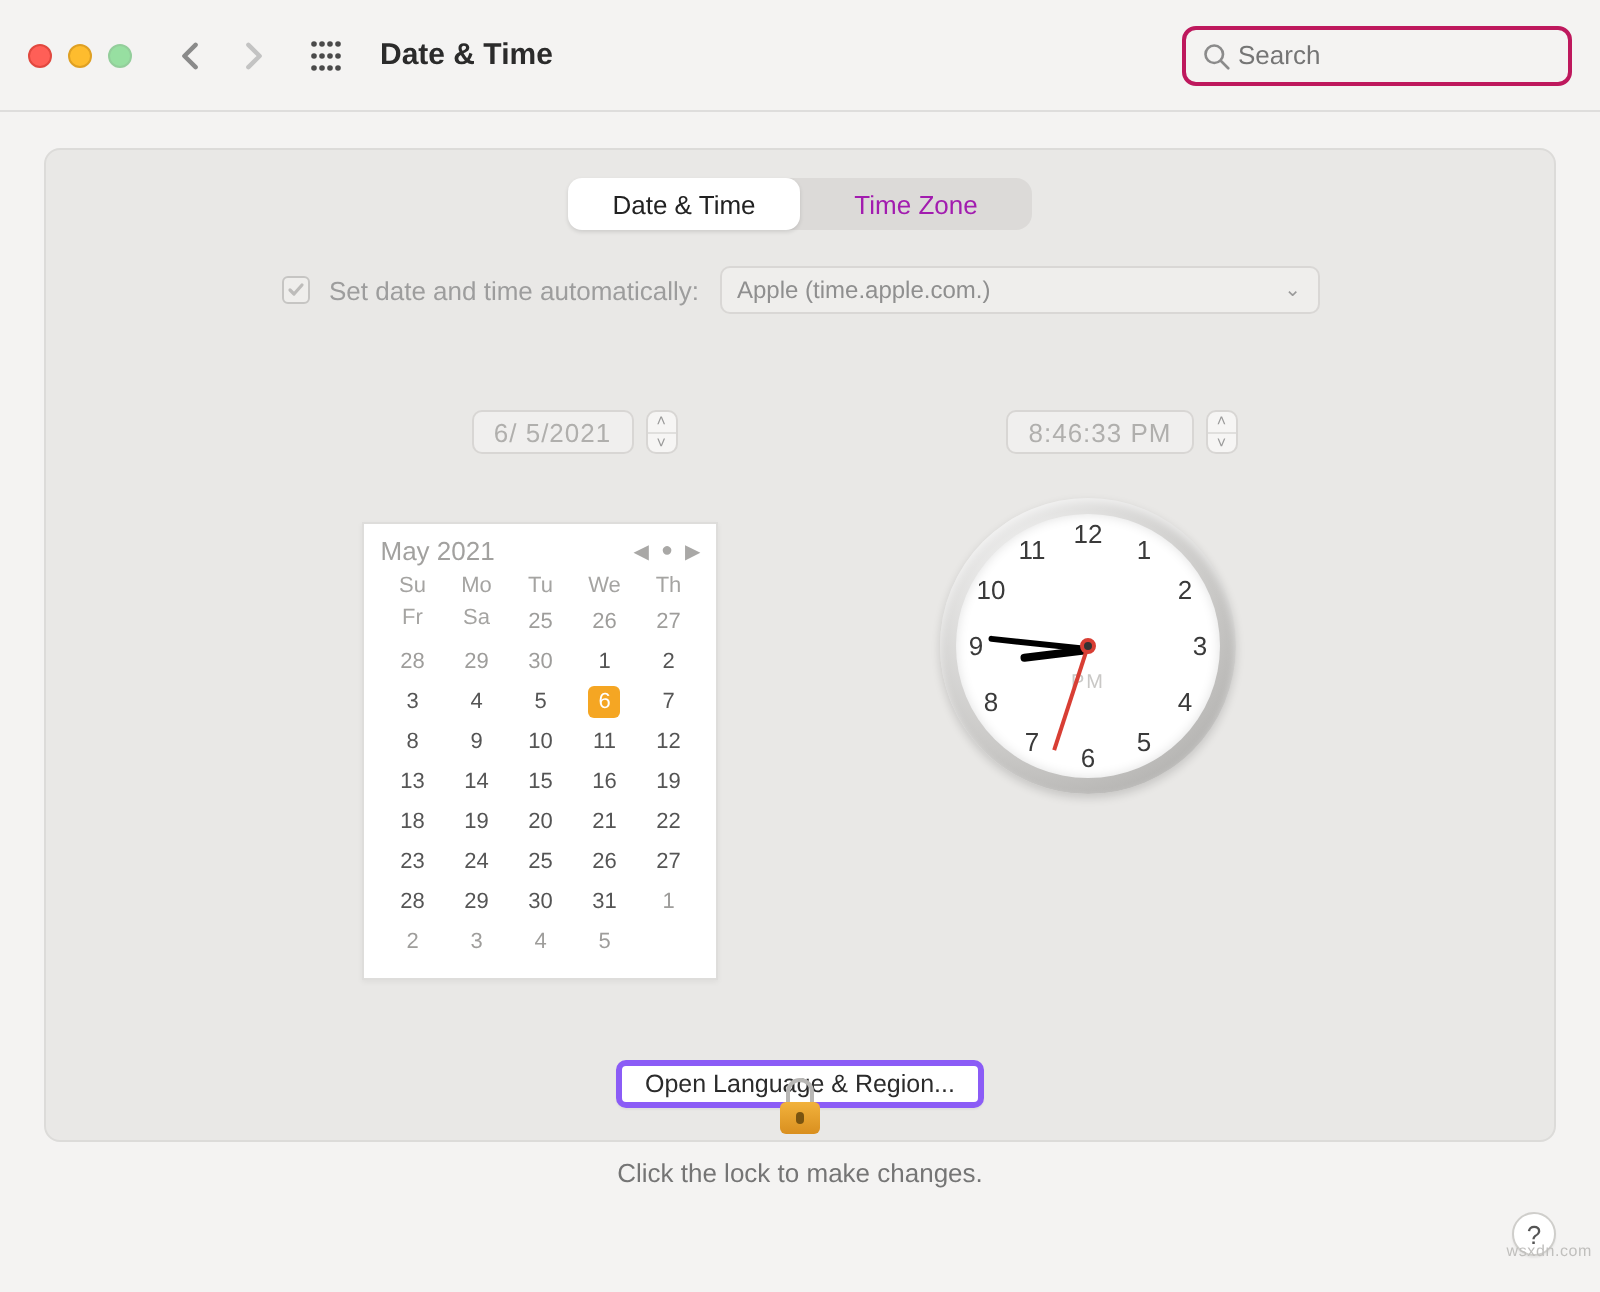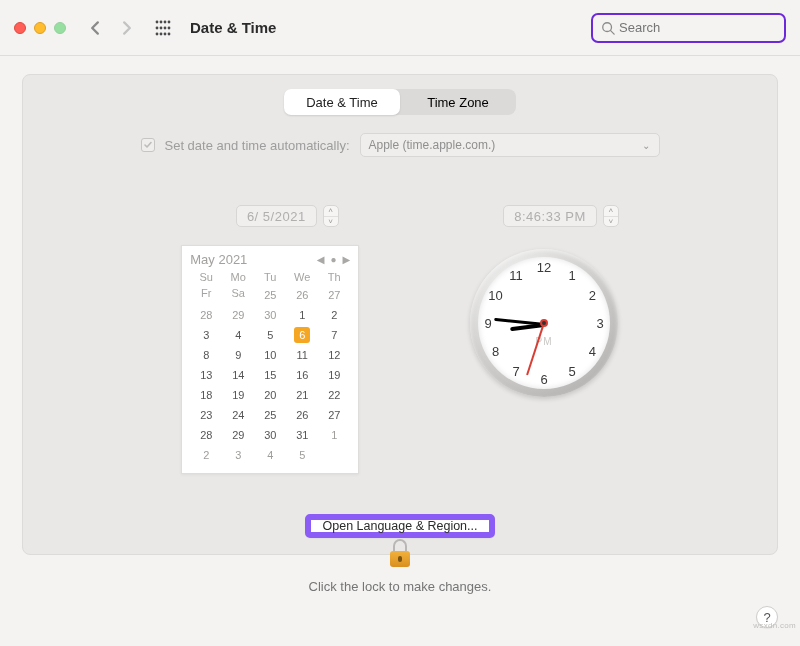--- a/index.html
+++ b/index.html
@@ -29,21 +29,21 @@
   .dot.grn { background: #28c840; border:1px solid #1fa233; opacity:.45; }
   .nav { display: flex; gap: 14px; margin-right: 10px; }
   .chev { width: 18px; height: 18px; display:flex; align-items:center; justify-content:center; color:#8a8a8a; }
   .grid-btn { width:18px; height:18px; position:relative; margin-right:10px; color:#4a4a4a; }
   .grid-btn svg { display:block; }
   .win-title { font-weight:600; font-size:15px; color:#2b2b2b; }
   .search-wrap {
     margin-left:auto;
     display:flex; align-items:center;
     width: 195px; height: 30px;
-    border: 2px solid #6d28d9;
+    border: 2px solid #be185d;
     border-radius: 7px;
     background: #fff0;
     padding: 0 8px;
     color:#8b8b8b;
   }
   .search-wrap svg { margin-right:4px; flex:none; }
   .search-wrap input {
     border:0; outline:0; background:transparent; flex:1;
     font-size:13px; color:#555;
   }
@@ -54,21 +54,21 @@
     background:#e9e8e6;
     padding-bottom: 16px;
   }
   .tabs {
     margin: 14px auto 18px;
     width: 232px; height:26px;
     display:flex;
     background:#dcdad8; border-radius:8px;
     font-size:13px;
   }
-  .tab { flex:1; display:flex; align-items:center; justify-content:center; border-radius:7px; color:#000000; }
+  .tab { flex:1; display:flex; align-items:center; justify-content:center; border-radius:7px; color:#a21caf; }
   .tab.active { background:#fff; box-shadow:0 1px 2px rgba(0,0,0,.12); font-weight:500; color:#222;}
   .autorow {
     display:flex; align-items:center; justify-content:center;
     gap: 10px; color:#9d9d9d;
     margin-bottom: 48px;
     font-size:13px;
   }
   .chk {
     width:14px; height:14px; border:1px solid #c6c5c3; border-radius:3px;
     display:flex; align-items:center; justify-content:center; background:#efeeec;
@@ -94,21 +94,21 @@
     background:#f0efee; display:flex; align-items:center; letter-spacing:.5px;
   }
   .stepper-btns {
     width:16px; height:22px; border:1px solid #d8d6d4; border-radius:5px;
     background:#f6f5f4; display:flex; flex-direction:column;
   }
   .stepper-btns div { flex:1; display:flex; align-items:center; justify-content:center; font-size:8px; color:#9a9a9a; }
   .stepper-btns div:first-child { border-bottom:1px solid #e0dfdd; }
   
   .calendar {
-    margin-top:18px;
+    margin-top:34px;
     width: 178px;
     background:#fff; border:1px solid #dedddb;
     box-shadow:0 1px 3px rgba(0,0,0,.05);
     padding:6px 8px 10px;
     color:#b7b6b4;
     font-size:11px;
   }
   .cal-head { display:flex; align-items:center; justify-content:space-between; margin-bottom:4px; }
   .cal-title { color:#a2a19f; font-size:13px; font-weight:500; }
   .cal-nav { display:flex; gap:6px; color:#a9a8a6; font-size:10px; }
@@ -146,21 +146,21 @@
   .pin { position:absolute; left:50%; top:50%; width:8px; height:8px; margin:-4px; border-radius:50%; background:#333; border:2px solid #d83e34; }
   .face-label { position:absolute; left:50%; top:60%; transform:translateX(-50%); font-size:10px; color:#c9c8c6; letter-spacing:1px; }
   
   .panel-foot {
     margin-top: 40px;
     display:flex; align-items:center; justify-content:center; gap:14px;
     font-size:13px; color:#2e2e2e;
   }
   .btn {
     height:24px; padding:0 12px;
-    background:#fff; border:6px solid #8b5cf6; border-radius:5px;
+    background:#fff; border:3px solid #8b5cf6; border-radius:5px;
     display:flex; align-items:center; font-size:12.5px; color:#2b2b2b;
     box-shadow:0 1px 1px rgba(0,0,0,.04);
   }
   
   .footer {
     position:absolute; left:22px; right:22px; bottom:18px;
     display:flex; align-items:center; gap:12px;
     color:#757575; font-size:13px;flex-direction:column;
   }
   .lock { width:24px; height:28px; position:relative; }

